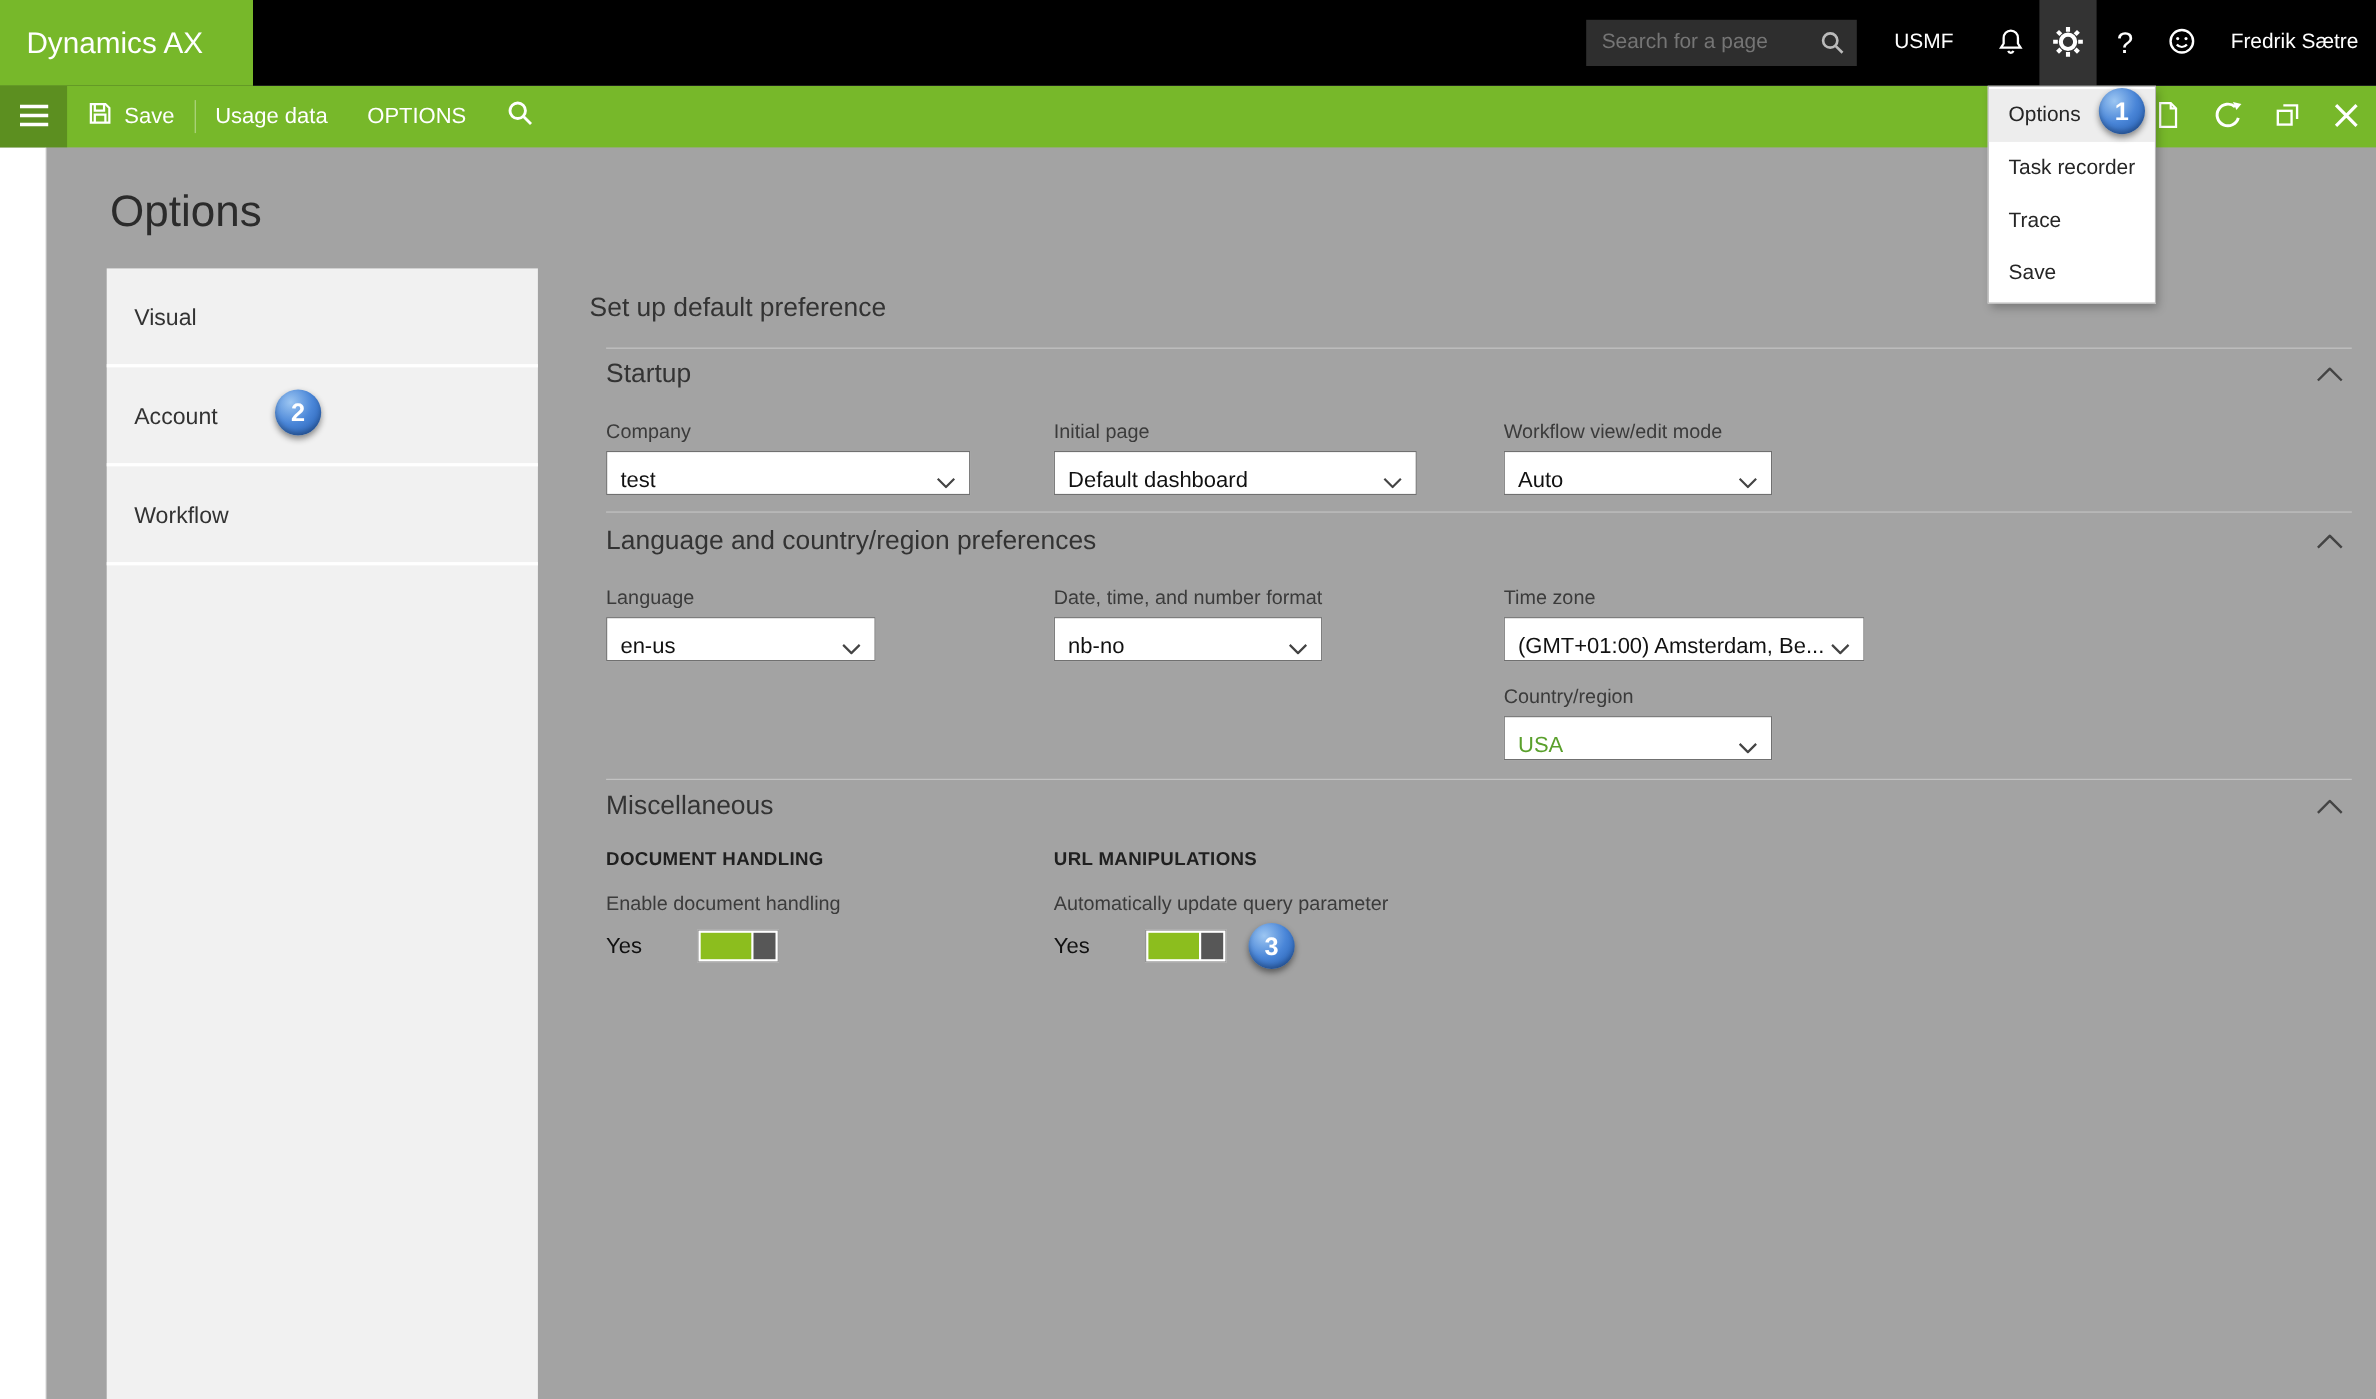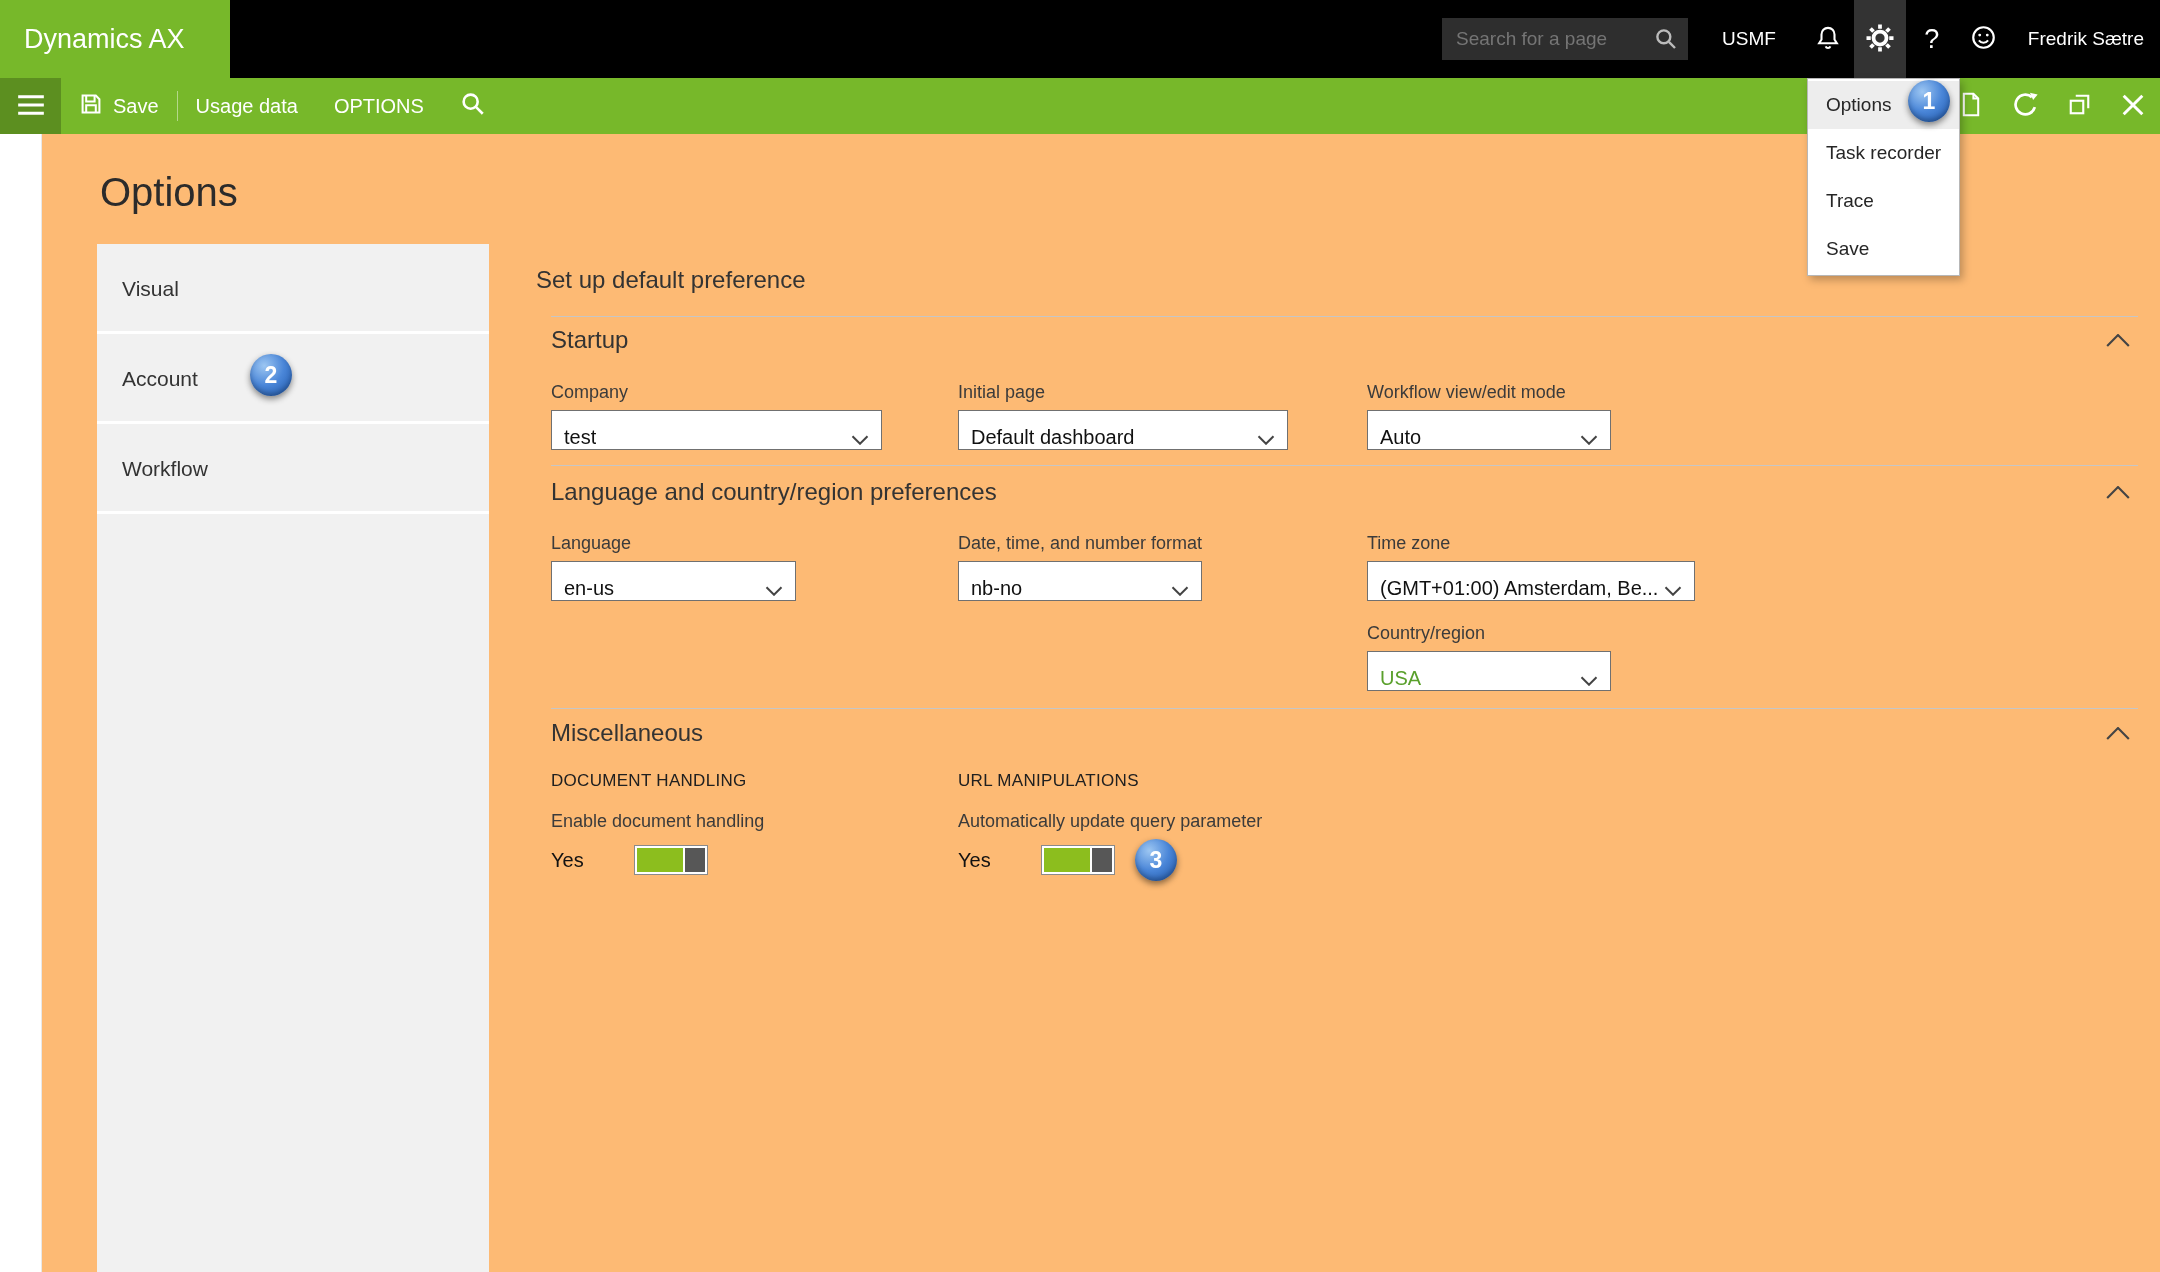--- a/index.html
+++ b/index.html
@@ -1,18 +1,18 @@
 <!DOCTYPE html>
 <html><head>
 <meta charset="utf-8">
 <style>
   *{margin:0;padding:0;box-sizing:border-box}
   html,body{width:2160px;height:1272px}
   body{font-family:"Liberation Sans","DejaVu Sans",sans-serif;background:#fff;color:#1a1a1a}
-  .screen{position:relative;width:2160px;height:1272px;overflow:hidden;background:#fdba74}
+  .screen{position:relative;width:2160px;height:1272px;overflow:hidden;background:#a3a3a3}
 
   
   .topbar{position:absolute;top:0;left:0;right:0;height:78px;background:#000;display:flex;align-items:center;z-index:20}
   .brand{width:230px;height:78px;background:#77B82A;color:#fff;font-size:27px;display:flex;align-items:center;padding-left:24px;flex:none}
   .topbar-right{margin-left:auto;display:flex;align-items:center;height:100%}
   .searchbox{width:246px;height:42px;background:#2e2e2e;display:flex;align-items:center;margin-right:8px}
   .searchbox input{flex:1;min-width:0;background:transparent;border:none;outline:none;color:#c9c9c9;font-size:19px;padding-left:14px;font-family:inherit}
   .searchbox .sicon{margin-right:10px;display:flex}
   .tb-text{color:#fff;font-size:19px}
   .company{padding:12px 26px;height:56px;display:flex;align-items:center;cursor:pointer}
@@ -45,21 +45,21 @@
   .content{position:absolute;left:536px;top:134px;width:1604px;bottom:0}
   .content .abs{position:absolute}
   .content-heading{font-size:24px;color:#333}
   .rule{height:1px;background:#c6c6c6;left:15px;right:2px}
   .sec-title{font-size:24px;color:#333;left:15px}
   .collapse-btn{right:6px;background:none;border:none;cursor:pointer;display:flex;padding:4px}
   .f-label{font-size:18px;color:#3b3b3b;white-space:nowrap}
   .combo{height:40px;border:1px solid #707070;background:#fff;display:flex;align-items:flex-end;justify-content:space-between;padding:0 12px;cursor:pointer}
   .combo-value{font-size:20px;color:#111;white-space:nowrap;overflow:hidden}
   .combo-value.edited{color:#5AA02C}
-  .group-hdr{font-size:17px;font-weight:normal;color:#202020;letter-spacing:.3px;white-space:nowrap}
+  .group-hdr{font-size:17px;font-weight:bold;color:#202020;letter-spacing:.3px;white-space:nowrap}
   .yes-label{font-size:20px;color:#111;line-height:30px}
   .toggle{width:74px;height:30px;border:1px solid #8a8a8a;background:#fff;display:flex;padding:2px;gap:2px;cursor:pointer}
   .toggle-track{flex:1;background:#8CBE1E}
   .toggle-knob{width:20px;background:#575757}
 
   
   .badge{position:absolute;width:42px;height:42px;border-radius:50%;
     background:radial-gradient(circle at 34% 28%, #9cc6f2 0%, #4a86d8 48%, #1d55a8 100%);
     color:#fff;font-size:23px;font-weight:bold;display:flex;align-items:center;justify-content:center;
     box-shadow:0 3px 6px rgba(0,0,0,.45), inset 0 -3px 5px rgba(0,0,0,.25);z-index:60}

